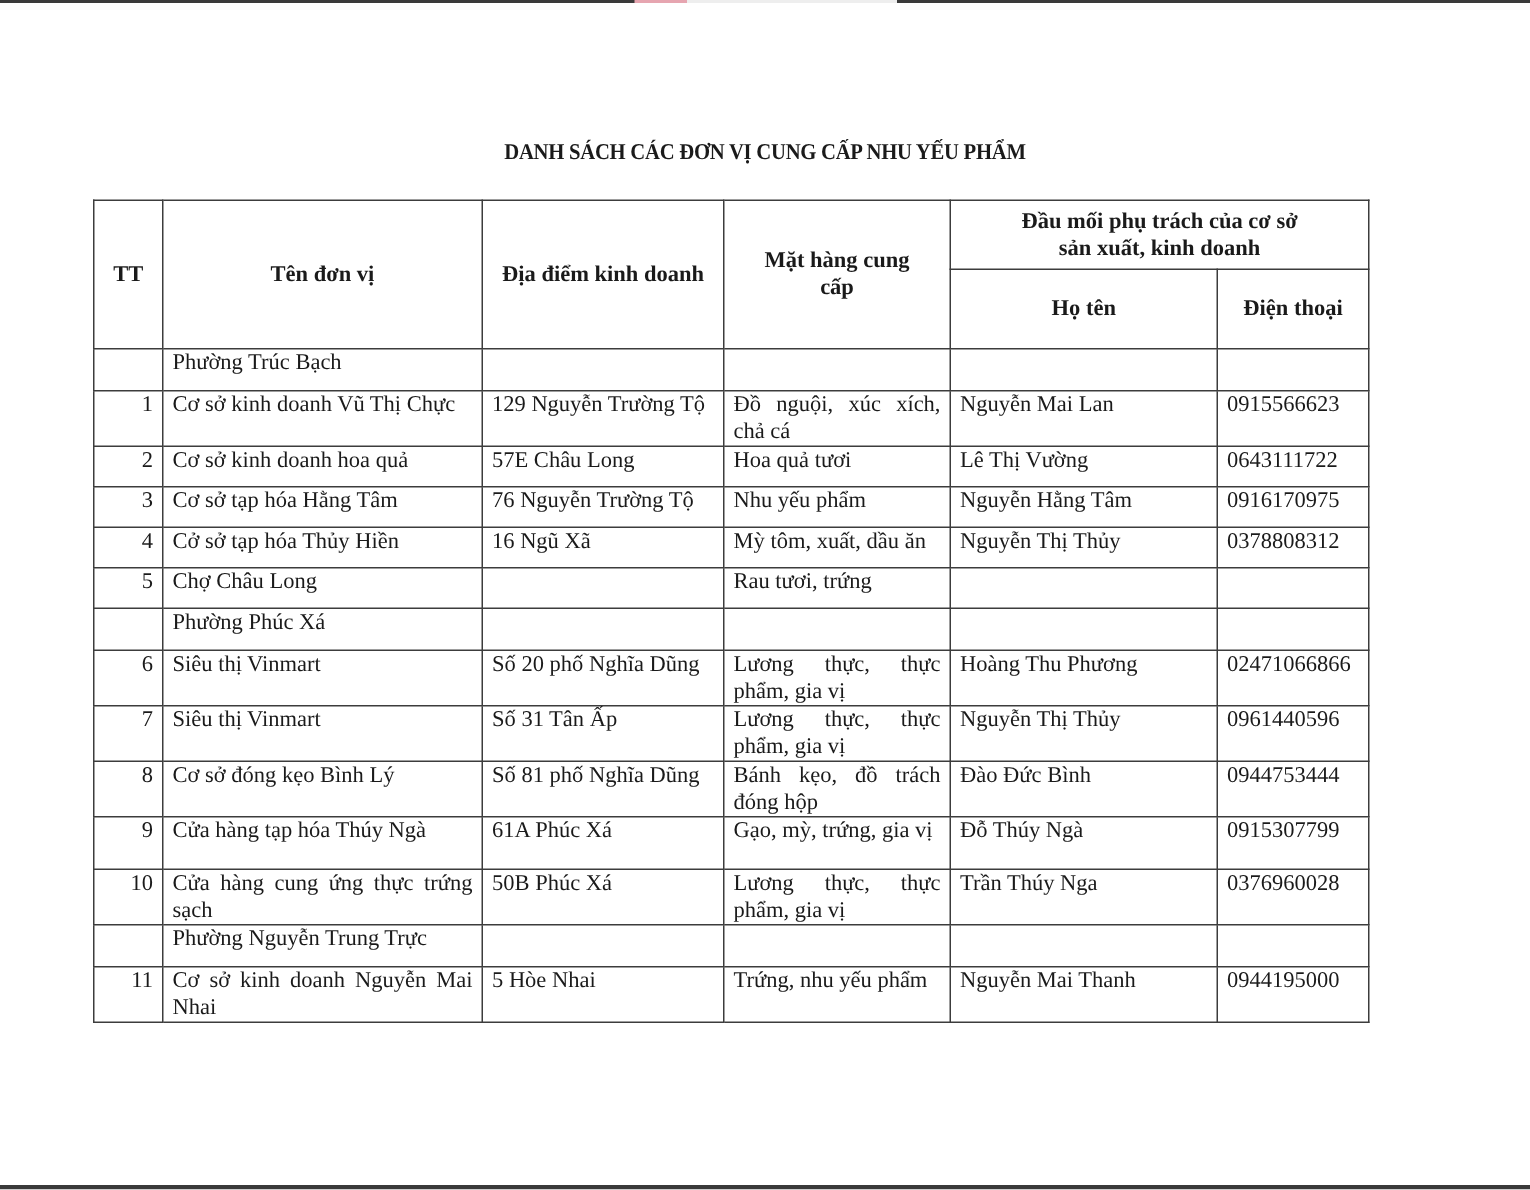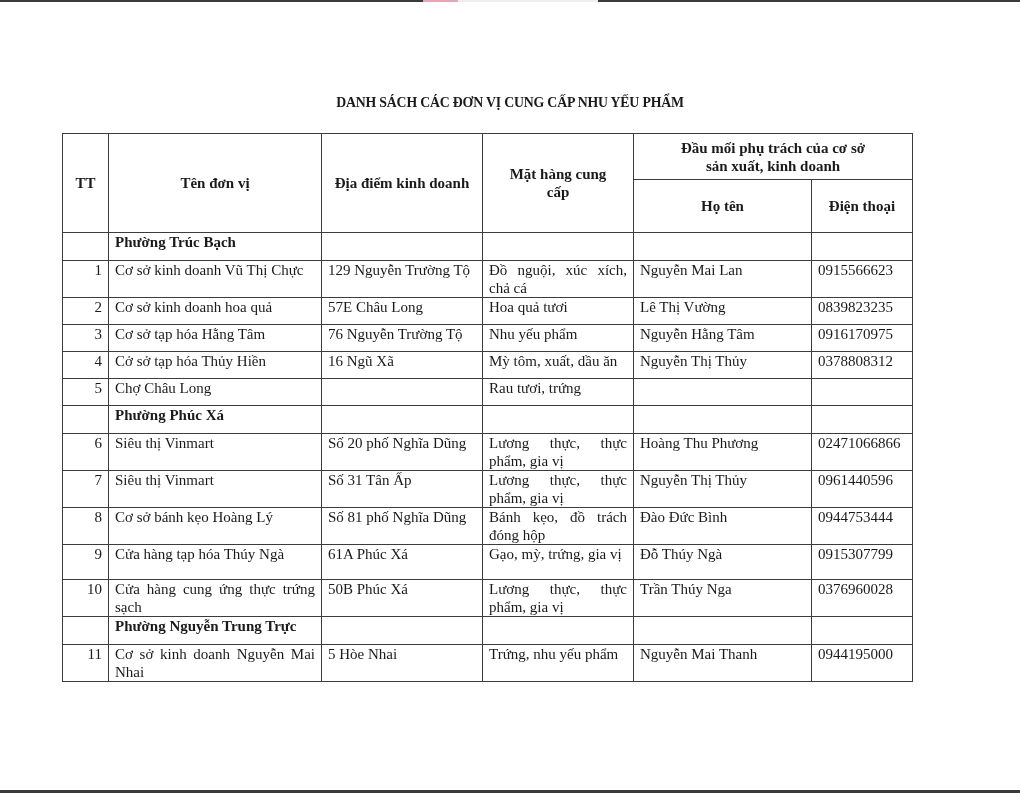--- a/index.html
+++ b/index.html
@@ -31,21 +31,21 @@
     border:1px solid #3c3c3c;
     padding:0 6px;
     vertical-align:top;
   }
   table.doc th {
     font-weight:bold; vertical-align:middle;
   }
   .h-top { height:46px; }
   .h-sub { height:53px; }
   .row-section td { height:27px; padding-top:2px; }
-  .row-section .section-name { font-weight:bold;margin-left:16px; }
+  .row-section .section-name { font-weight:normal;margin-left:16px; }
   .row-single td { height:26px; padding-top:2px; }
   .row-double td { height:34px; padding-top:2px; }
   td.tt { text-align:right; vertical-align:middle; padding:0 2px 0 2px; }
   .justify { text-align:justify; text-align-last:left; }
 </style>
 </head>
 <body>
 
 <div class="topbar">
   <div class="seg-pink"></div>
@@ -93,21 +93,21 @@
       <td class="justify">Đồ nguội, xúc xích, chả cá</td>
       <td>Nguyễn Mai Lan</td>
       <td>0915566623</td>
     </tr>
     <tr class="row-single">
       <td class="tt">2</td>
       <td>Cơ sở kinh doanh hoa quả</td>
       <td>57E Châu Long</td>
       <td>Hoa quả tươi</td>
       <td>Lê Thị Vường</td>
-      <td>0839823235</td>
+      <td>0643111722</td>
     </tr>
     <tr class="row-single">
       <td class="tt">3</td>
       <td>Cơ sở tạp hóa Hằng Tâm</td>
       <td>76 Nguyễn Trường Tộ</td>
       <td>Nhu yếu phẩm</td>
       <td>Nguyễn Hằng Tâm</td>
       <td>0916170975</td>
     </tr>
     <tr class="row-single">
@@ -146,21 +146,21 @@
     <tr class="row-double">
       <td class="tt">7</td>
       <td>Siêu thị Vinmart</td>
       <td>Số 31 Tân Ấp</td>
       <td class="justify">Lương thực, thực phẩm, gia vị</td>
       <td>Nguyễn Thị Thủy</td>
       <td>0961440596</td>
     </tr>
     <tr class="row-double">
       <td class="tt">8</td>
-      <td>Cơ sở bánh kẹo Hoàng Lý</td>
+      <td>Cơ sở đóng kẹo Bình Lý</td>
       <td>Số 81 phố Nghĩa Dũng</td>
       <td class="justify">Bánh kẹo, đồ trách đóng hộp</td>
       <td>Đào Đức Bình</td>
       <td>0944753444</td>
     </tr>
     <tr class="row-double">
       <td class="tt">9</td>
       <td>Cửa hàng tạp hóa Thúy Ngà</td>
       <td>61A Phúc Xá</td>
       <td class="justify">Gạo, mỳ, trứng, gia vị</td>

